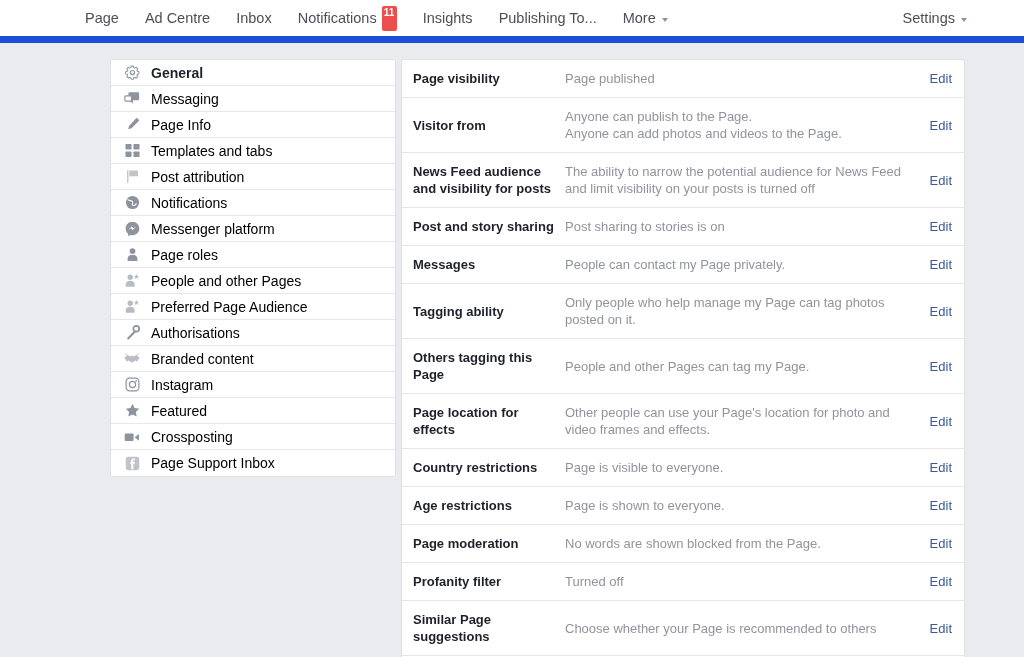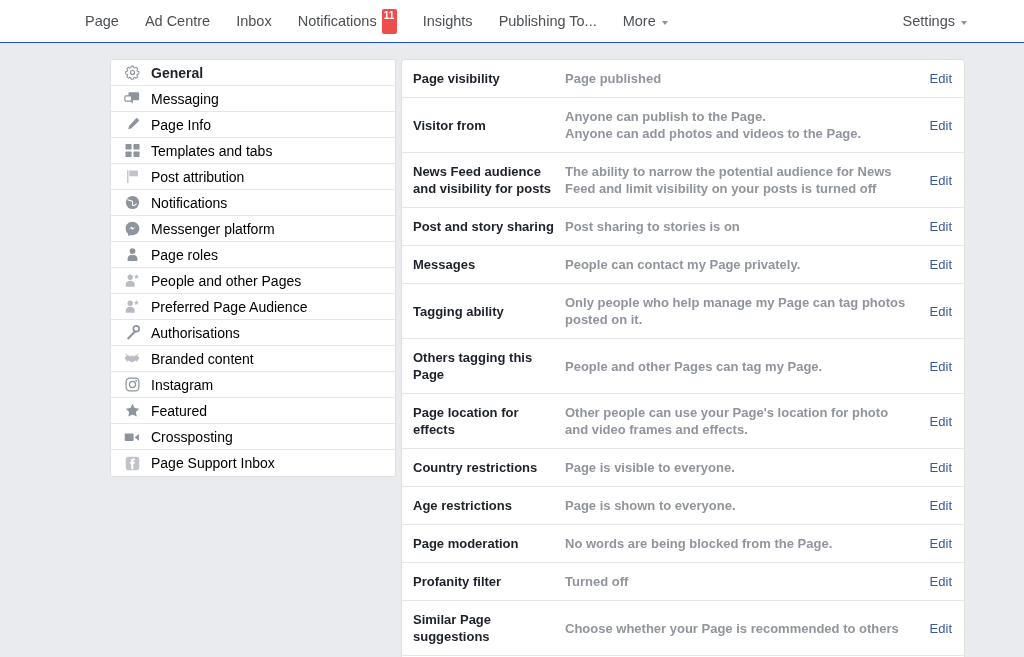--- a/index.html
+++ b/index.html
@@ -9,21 +9,21 @@
     overflow: hidden;
     background: #e9ebee;
     font-family: "Liberation Sans", sans-serif;
     -webkit-font-smoothing: antialiased;
   }
 
   
   #topnav {
     height: 43px;
     background: #ffffff;
-    border-bottom: 1px solid #1d4ed8;
+    border-bottom: 7px solid #1d4ed8;
     display: flex;
     align-items: center;
     position: relative;
   }
   #nav-left {
     display: flex;
     align-items: center;
     margin-left: 72px;
   }
   .nav-item {
@@ -139,21 +139,20 @@
     color: #1d2129;
     line-height: 17px;
     padding-right: 8px;
   }
   .row-desc {
     flex: 1 1 auto;
     font-size: 13px;
     color: #90949c;
     line-height: 17px;
     padding-right: 12px;
-    font-weight: bold;
   }
   .row-desc .l { display: block; }
   .row-edit {
     flex: 0 0 auto;
     font-size: 13px;
     color: #3b5998;
     cursor: pointer;
     line-height: 17px;
     text-align: right;
     min-width: 26px;
@@ -418,21 +417,21 @@
       <div class="row">
         <div class="row-title">Age restrictions</div>
         <div class="row-desc">
           <span class="l">Page is shown to everyone.</span>
         </div>
         <div class="row-edit">Edit</div>
       </div>
       <div class="row">
         <div class="row-title">Page moderation</div>
         <div class="row-desc">
-          <span class="l">No words are being blocked from the Page.</span>
+          <span class="l">No words are shown blocked from the Page.</span>
         </div>
         <div class="row-edit">Edit</div>
       </div>
       <div class="row">
         <div class="row-title">Profanity filter</div>
         <div class="row-desc">
           <span class="l">Turned off</span>
         </div>
         <div class="row-edit">Edit</div>
       </div>

